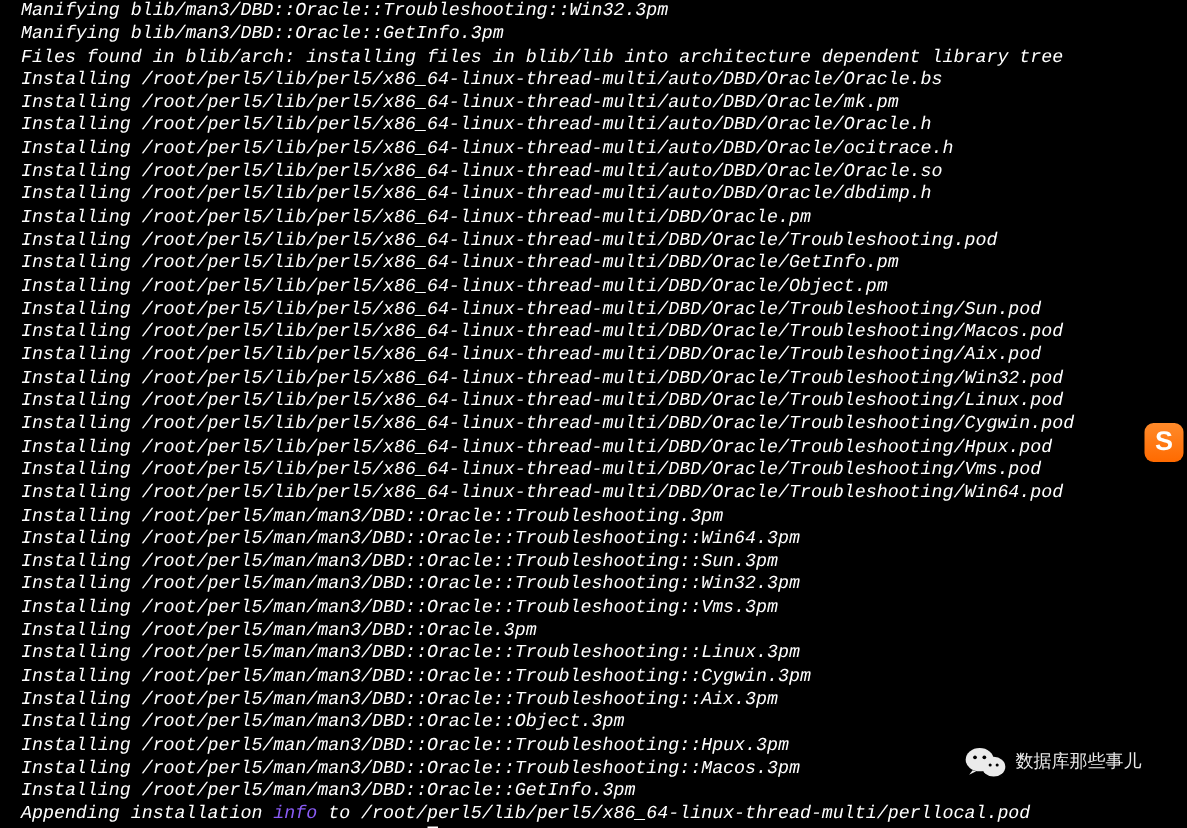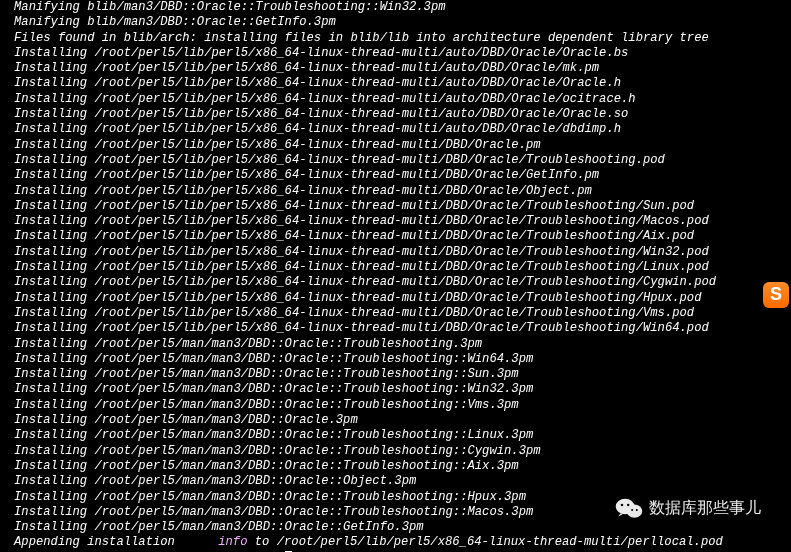--- a/index.html
+++ b/index.html
@@ -12,21 +12,21 @@
     font-family: "Consolas", "Courier New", monospace;
     font-size: 12.2px;
     line-height: 15.3px;
     overflow: hidden;
   }
   .terminal {
     padding: 0 8px 0 14px;
     white-space: pre;
   }
   .line { display: block; font-style: italic; }
-  .cyan { color: #f0abfc; margin-left: 36px; }
+  .cyan { color: #8b5cf6; }
   .prompt-cursor {
     display: inline-block;
     width: 7px;
     height: 13px;
     background: #fff;
     vertical-align: middle;
   }
   
   .badge {
     position: absolute;
@@ -47,21 +47,21 @@
   
   .watermark {
     position: absolute;
     right: 30px;
     bottom: 32px;
     display:flex;
     align-items:center;
     gap:6px;
     color:#fff;
     font-family: "Microsoft YaHei", Arial, sans-serif;
-    font-size:16px;
+    font-size:12px;
     opacity:0.92;
     text-shadow:0 0 4px rgba(0,0,0,.6);
   }
   .wechat-icon {
     width:28px; height:24px; position:relative;
   }
   .wechat-icon svg { width:28px; height:24px; }
 </style>
 </head>
 <body>

